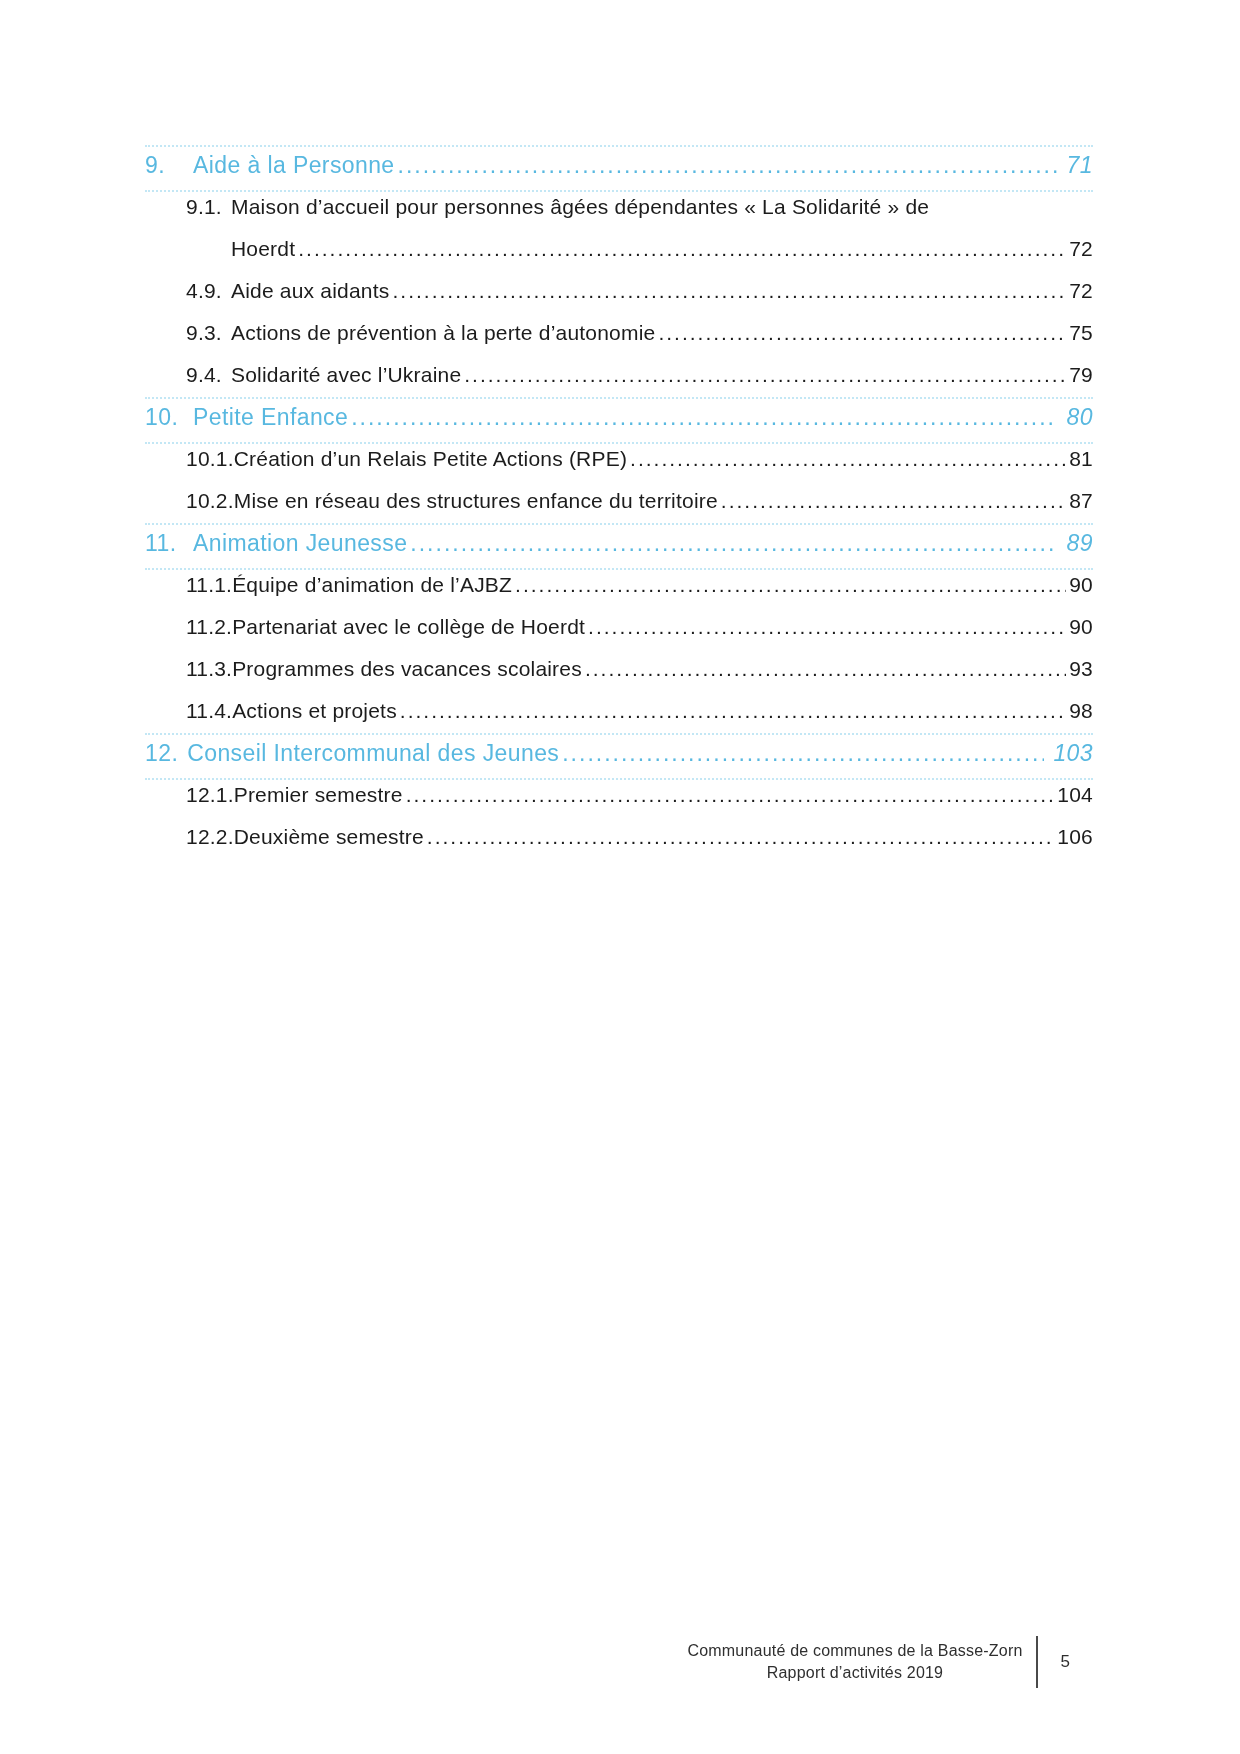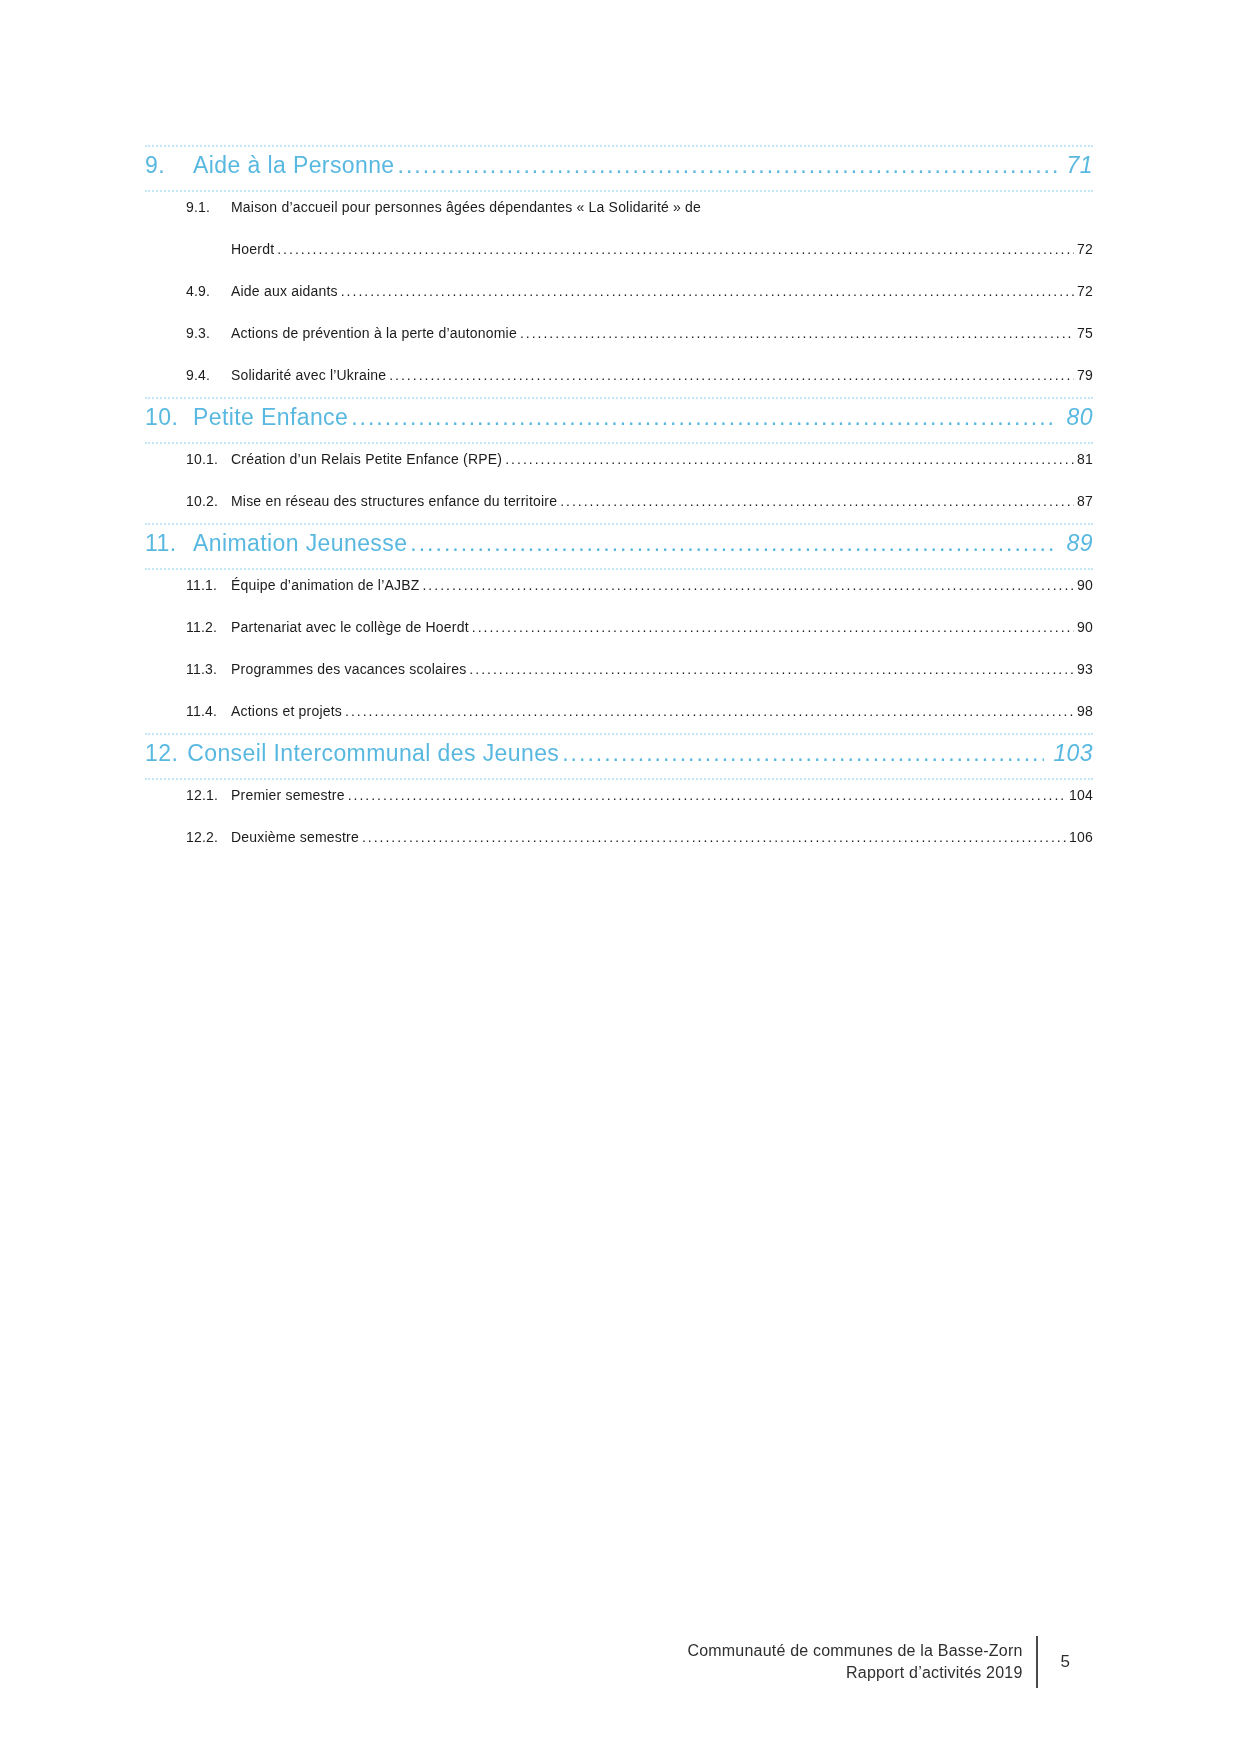--- a/index.html
+++ b/index.html
@@ -37,21 +37,21 @@
     left: 0; right: 0; top: -7px;
     border-top: 2px dotted var(--accent-faint, #c3e7f5);
   }
   .row.section::after {
     content: "";
     position: absolute;
     left: 0; right: 0; bottom: -14px;
     border-top: 2px dotted var(--accent-faint, #c3e7f5);
   }
   .row.sub {
-    font-size: 14px;
+    font-size: 21px;
     padding-left: 41px;
     letter-spacing: 0.2px;
   }
   .num { flex: none; min-width: 45px; }
   .row.section .num { min-width: 48px; }
   .row.section.tight .num { min-width: 0; margin-right: 9px; }
   .title { flex: none; }
   .leader {
     flex: 1 1 auto;
     overflow: hidden;
@@ -66,21 +66,21 @@
   .footer {
     position: absolute;
     top: 1636px;
     right: 170px;
     display: flex;
     align-items: center;
     font-size: 16px;
     color: #2f2f2f;
   }
   .footer-text {
-    text-align: right;
+    text-align: center;
     line-height: 22px;
     letter-spacing: 0.2px;
   }
   .footer-bar {
     width: 2px;
     height: 52px;
     background: #4a4a4a;
     margin-left: 13px;
   }
   .footer-page { margin-left: 23px; font-size: 17px; }
@@ -126,21 +126,21 @@
         <span class="page-num">79</span>
       </div>
       <div class="row section">
         <span class="num">10.</span>
         <span class="title">Petite Enfance</span>
         <span class="leader">............................................................................................................................................................................................................................................................................................................</span>
         <span class="page-num">80</span>
       </div>
       <div class="row sub">
         <span class="num">10.1.</span>
-        <span class="title">Création d’un Relais Petite Enfance (RPE)</span>
+        <span class="title">Création d’un Relais Petite Actions (RPE)</span>
         <span class="leader">............................................................................................................................................................................................................................................................................................................</span>
         <span class="page-num">81</span>
       </div>
       <div class="row sub">
         <span class="num">10.2.</span>
         <span class="title">Mise en réseau des structures enfance du territoire</span>
         <span class="leader">............................................................................................................................................................................................................................................................................................................</span>
         <span class="page-num">87</span>
       </div>
       <div class="row section">

